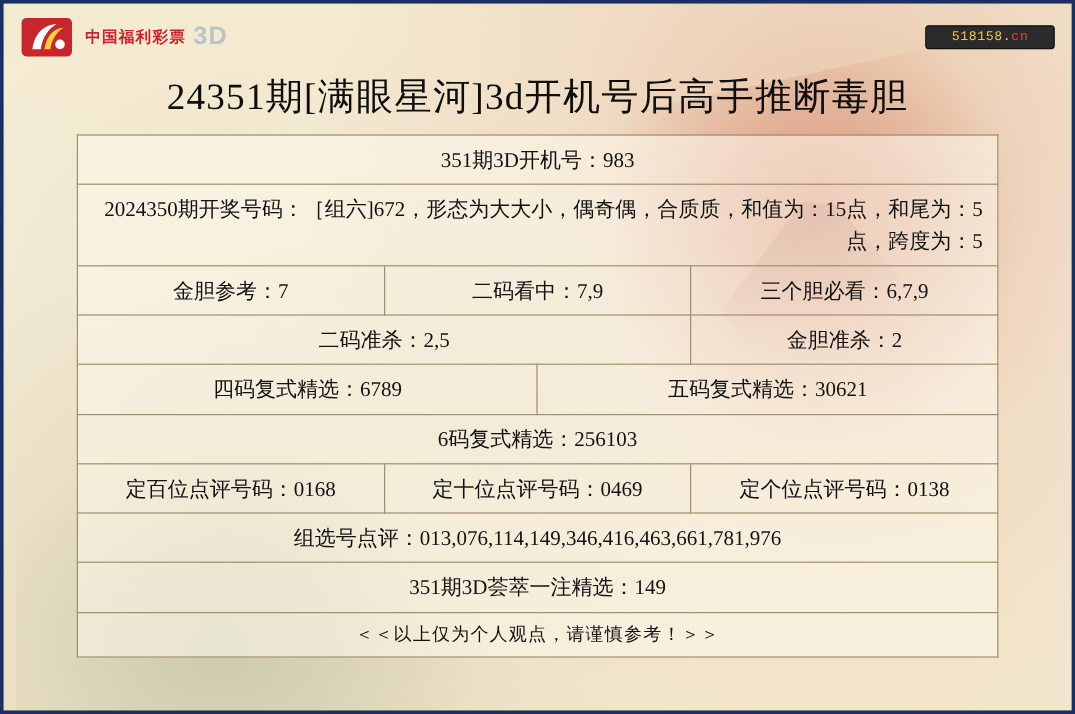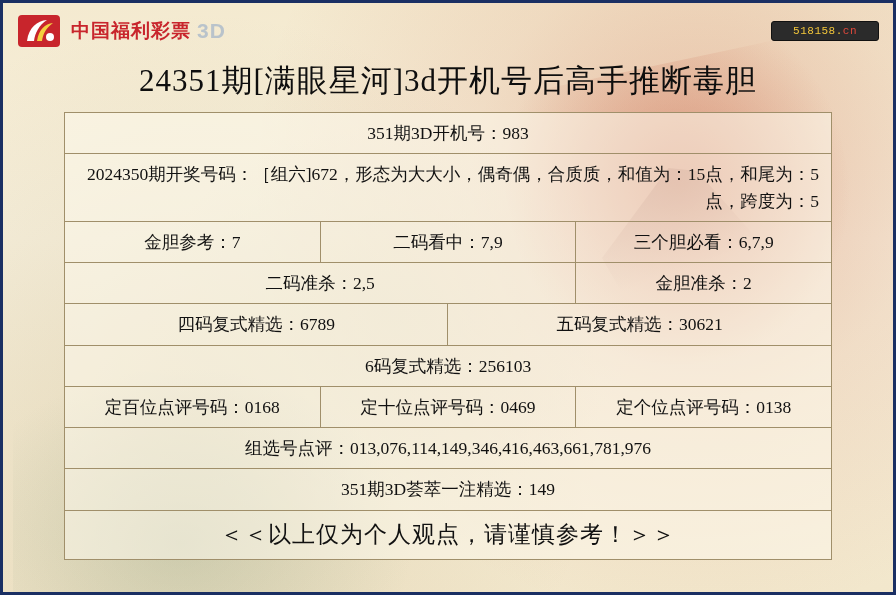--- a/index.html
+++ b/index.html
@@ -68,21 +68,21 @@
     box-sizing: border-box;
   }
   .logo {
     width: 44px;
     height: 36px;
     margin-right: 10px;
     flex: 0 0 auto;
   }
   .brand-text {
     font-family: "Liberation Sans", sans-serif;
-    font-size: 19px;
+    font-size: 13px;
     color: #c8252c;
     letter-spacing: 1px;
     font-weight: bold;
   }
   .brand-3d {
     font-family: "Liberation Sans", sans-serif;
     font-size: 21px;
     font-weight: bold;
     color: #b9c3cb;
     margin-left: 6px;
@@ -128,21 +128,21 @@
     text-align: center;
     line-height: 1.5;
     background: rgba(253, 249, 236, 0.55);
   }
   td.left {
     text-align: right;
     padding-left: 12px;
     padding-right: 12px;
   }
   .footnote td {
-    font-size: 23px;
+    font-size: 15px;
     letter-spacing: 1px;
   }
 </style>
 </head>
 <body>
 
 <div class="page">
 
   <div class="bg-art">
     <div class="blob3"></div>

